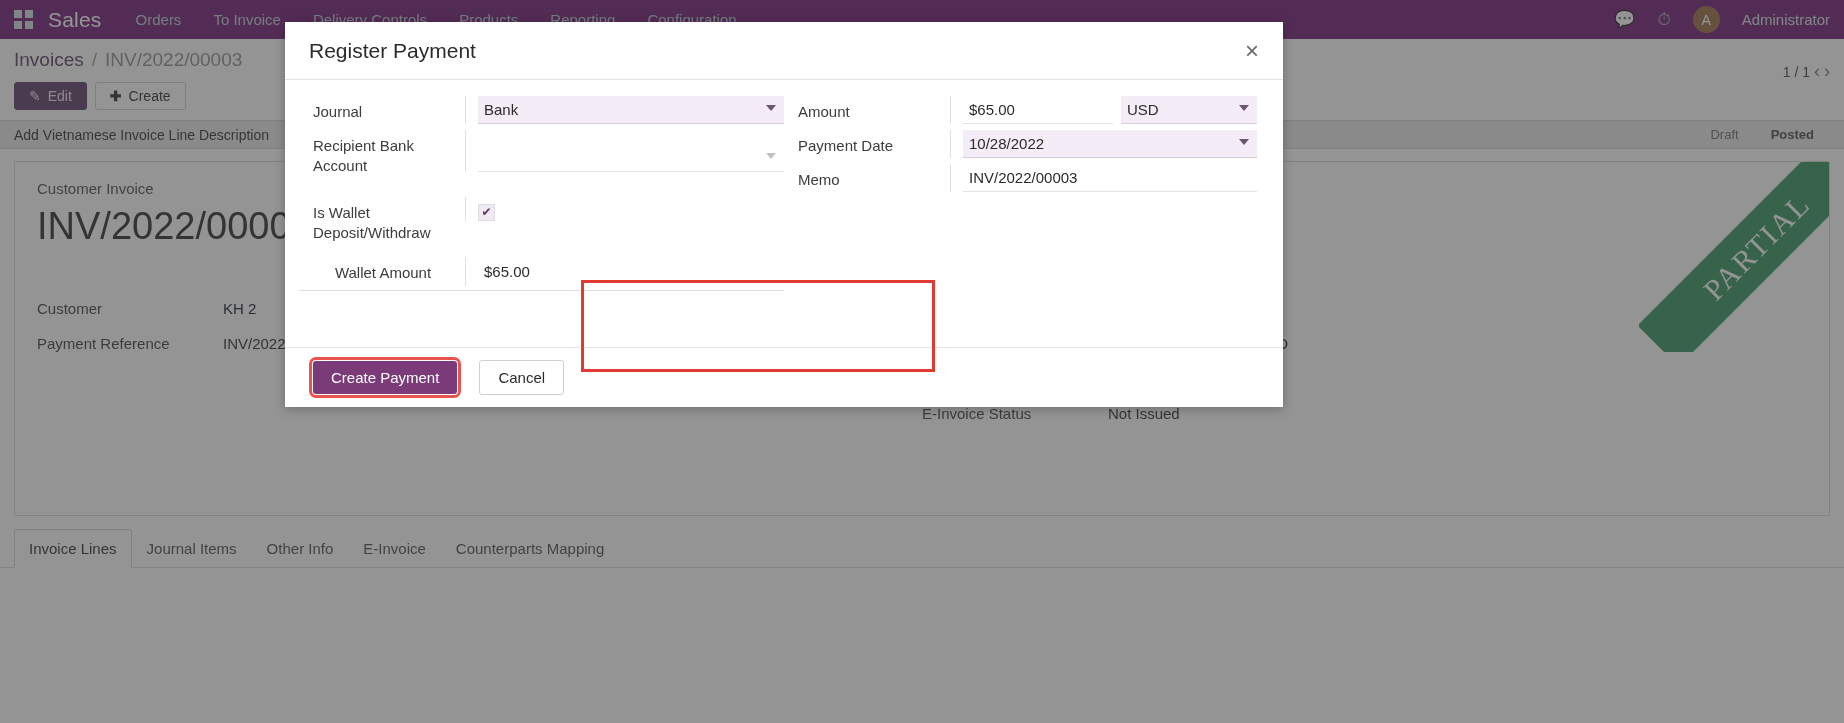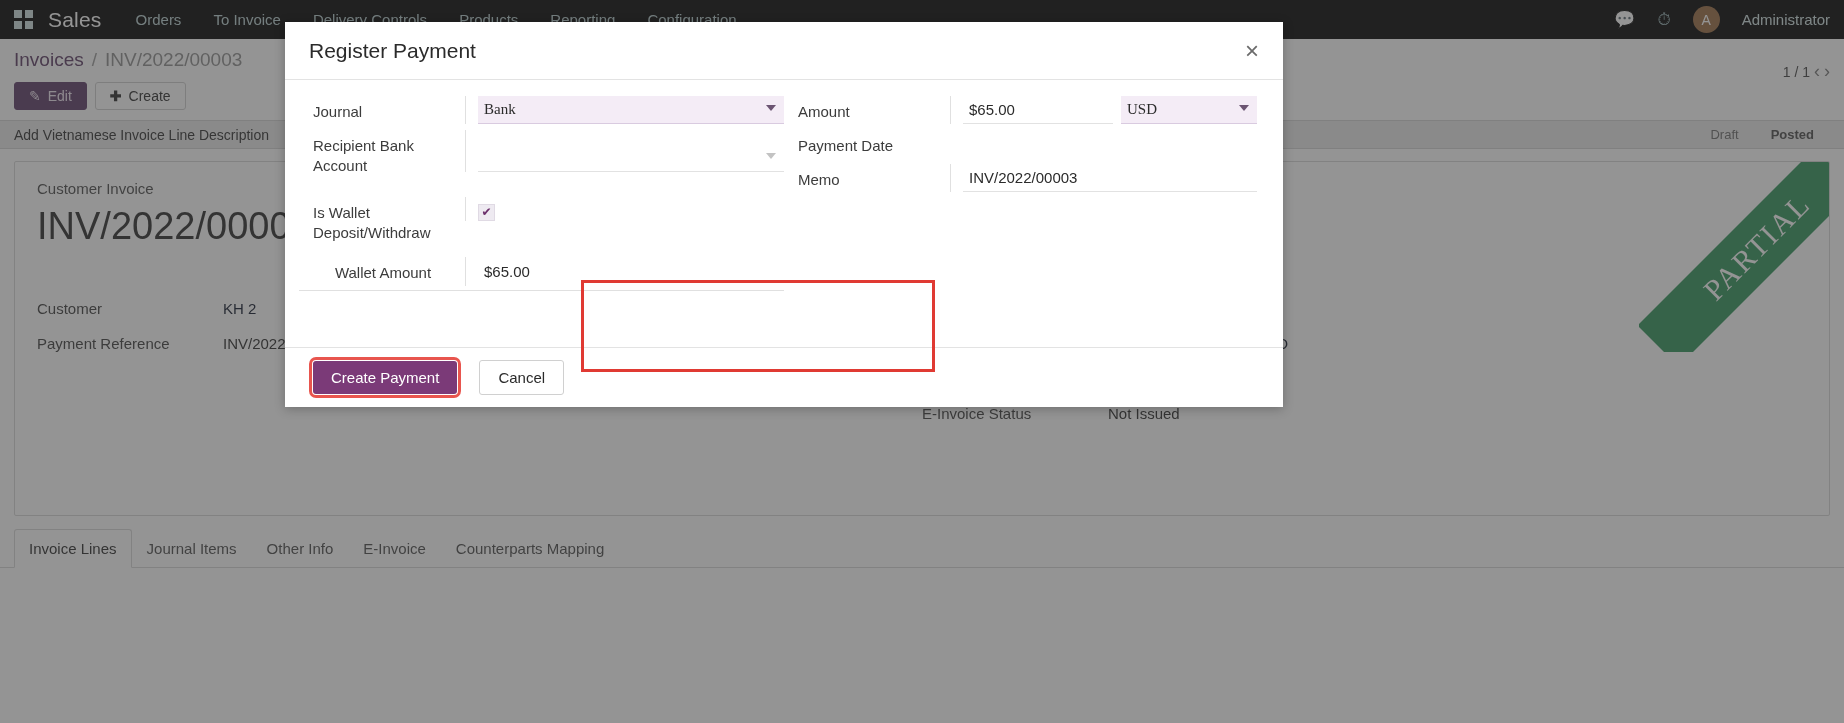--- a/index.html
+++ b/index.html
@@ -10,21 +10,21 @@
     font-family: "Liberation Sans", sans-serif;
     background: #ffffff;
   }
   #root { position: relative; width: 1844px; height: 723px; }
 
   
   #app { position: absolute; inset: 0; background: #ffffff; }
 
   
   .navbar {
-    height: 39px; background: #000000; display: flex; align-items: center;
+    height: 39px; background: #701a75; display: flex; align-items: center;
     padding: 12px 14px; color: #d9e6e7; position: relative; z-index: 1;
   }
   .apps-icon { width: 20px; height: 20px; display: grid;
     grid-template-columns: 8px 8px; grid-template-rows: 8px 8px; gap: 3px;
     margin-right: 14px; }
   .apps-icon i { background: #cfe0e1; display:block; width:8px; height:8px; }
   .brand { font-size: 21px; color: #ffffff; margin-right: 34px; letter-spacing: .2px; }
   .navlink { font-size: 15px; color: #b9cfd1; margin-right: 32px; white-space: nowrap; }
   .nav-right { margin-left: auto; display: flex; align-items: center; gap: 22px; }
   .nav-ico { color: #9dbabd; font-size: 17px; line-height: 1; }
@@ -131,21 +131,21 @@
   }
   .mfield {
     flex: 1 1 auto; border-left: 1px solid #e0e0e0; padding: 0 0 0 12px;
     display: flex; align-items: flex-start;
   }
   .inp {
     width: 100%; font-size: 15px; color: #2b2b2b; padding: 5px 6px;
     border: 0; border-bottom: 1px solid #e2e2e2; background: transparent;
     outline: none; font-family: "Liberation Sans", sans-serif;
   }
-  .inp.lav { background: #f4ecf6; border-bottom-color: #d9cbe0; font-family: Liberation Serif, serif; }
+  .inp.lav { background: #f4ecf6; border-bottom-color: #d9cbe0; }
   .sel-wrap { position: relative; width: 100%; }
   .sel-wrap .caret {
     position: absolute; right: 8px; top: 9px; width: 0; height: 0;
     border-left: 5px solid transparent; border-right: 5px solid transparent;
     border-top: 6px solid #6b5472;
   }
   .sel-wrap.empty .caret { border-top-color: #c3c3c3; }
   .chk {
     width: 17px; height: 17px; background: #eeeaf1; border: 1px solid #e0dae4;
     display: flex; align-items: center; justify-content: center; margin-top: 7px;
@@ -346,20 +346,26 @@
               <input class="inp" style="max-width: 150px;" value="$65.00">
               <div class="sel-wrap" style="width:136px; margin-left:8px;">
                 <input class="inp lav" readonly="" value="USD" style="">
                 <span class="caret"></span>
               </div>
             </div>
           </div>
 
           <div class="mrow">
             <div class="mlabel">Payment Date</div>
+            <div class="mfield">
+              <div class="sel-wrap" style="max-width:294px;">
+                <input class="inp lav" value="10/28/2022" style="">
+                <span class="caret"></span>
+              </div>
+            </div>
           </div>
 
           <div class="mrow">
             <div class="mlabel">Memo</div>
             <div class="mfield">
               <input class="inp" style="max-width: 294px;" value="INV/2022/00003">
             </div>
           </div>
         </div>
       </div>

